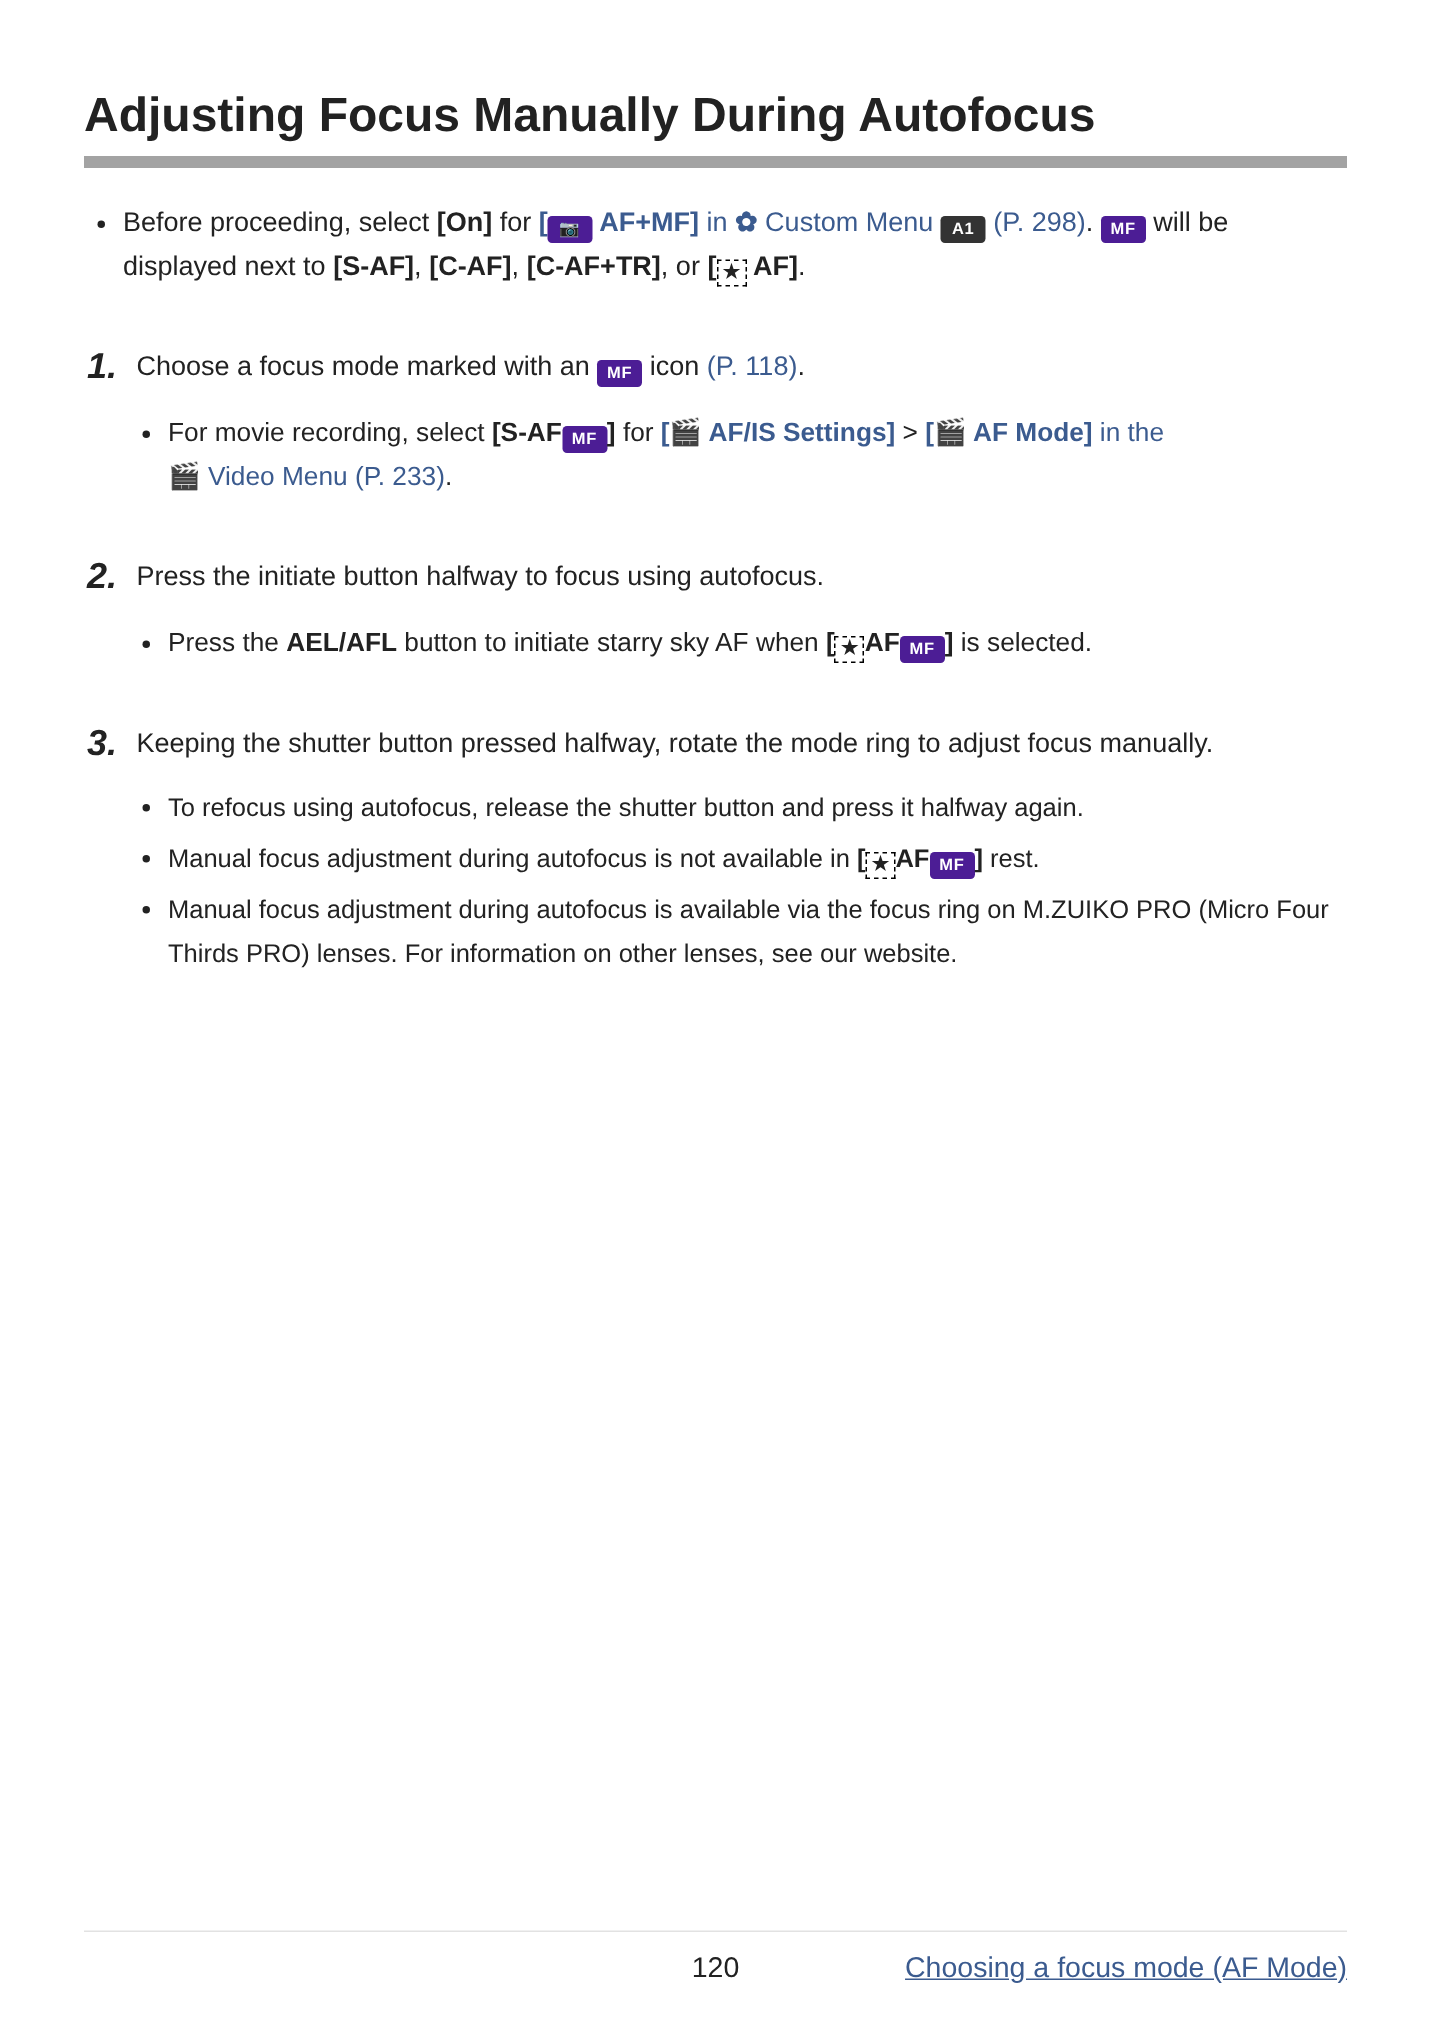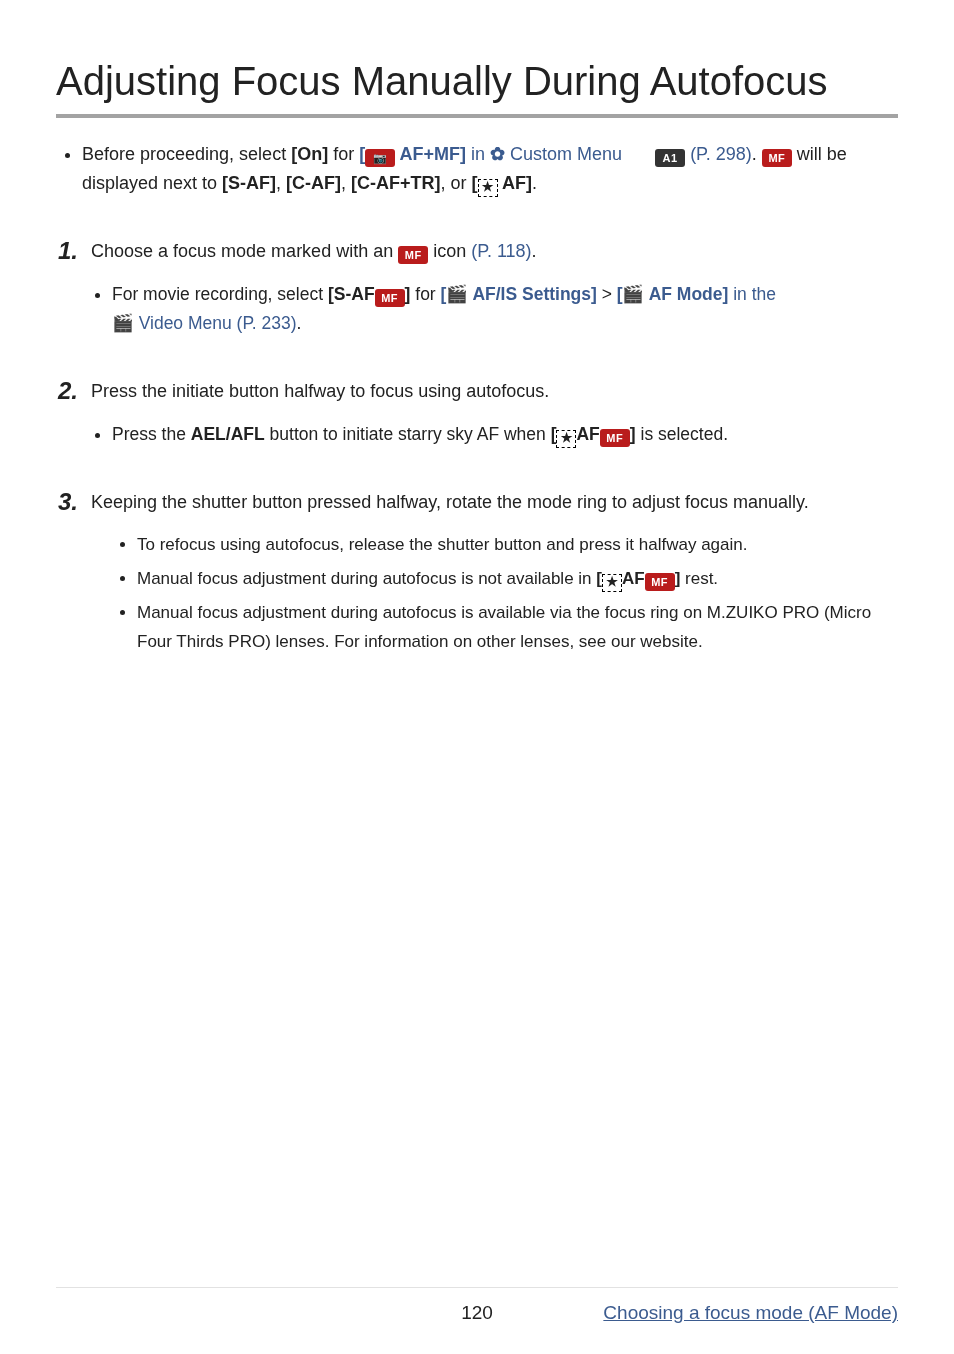--- a/index.html
+++ b/index.html
@@ -1,42 +1,42 @@
 <!DOCTYPE html>
 <html><head>
 <meta charset="utf-8">
 <style>
   :root { --blue:#3b5b8f; --heading:#222; --body:#222; }
   html,body { margin:0; padding:0; background:#fff; }
   .page { width:954px; min-height:1354px; padding:56px 56px 0 56px; box-sizing:border-box;
           font-family:"Segoe UI", Arial, sans-serif; color:var(--body); position:relative; }
-  h1 { margin:0 0 22px 0; font-size:40px; font-weight:400; line-height:1.25;
-       border-bottom:4px solid #a3a3a3; padding-bottom:8px; }
+  h1 { margin:0 0 22px 0; font-size:32px; font-weight:700; line-height:1.25;
+       border-bottom:8px solid #a3a3a3; padding-bottom:8px; }
   ul.lead { list-style:disc; margin:0 0 34px 0; padding-left:26px; }
   ul.lead > li { font-size:18px; line-height:1.6; }
   .steps > li { font-size:18px; line-height:1.6; margin-bottom:34px; list-style:none; }
   .steps { margin:0; padding:0; }
   .num { font-style:italic; font-weight:700; font-size:24px; display:inline-block;
          width:28px; margin-left:2px; vertical-align:-2px; }
   .num::after { content:"."; }
   .steptext { display:inline; }
   .sub { list-style:disc; margin:10px 0 0 0; padding-left:56px; }
   .sub > li { font-size:17.5px; line-height:1.65; margin-bottom:6px; }
-  .sub.subsmall > li { font-size:17px;margin-left:25px; }
+  .sub.subsmall > li { font-size:17px; }
   a.lnk { color:var(--blue); text-decoration:none; }
   .blue { color:var(--blue); }
   .b { font-weight:700; }
   
   .pill { display:inline-flex; align-items:center; justify-content:center;
           height:18px; min-width:24px; padding:0 3px; border-radius:3px;
-          background:#b91c1c; color:#fff; font-size:11px; font-weight:700;
+          background:#4c1d95; color:#fff; font-size:11px; font-weight:700;
           vertical-align:-2px; line-height:18px; letter-spacing:0.5px;
           font-family:Arial, sans-serif; }
   .pill.cam::before { content:"📷"; font-size:11px; }
-  .pill.a1 { background:#333;margin-left:28px; }
+  .pill.a1 { background:#333; }
   .gear { font-weight:700; }
   .starry { display:inline-flex; align-items:center; justify-content:center;
             width:20px; height:18px; border:1.4px dashed #000; box-sizing:border-box;
             vertical-align:-3px; font-size:13px; line-height:14px; }
   .starry::before { content:"★"; transform:translateY(-1px); }
   .video { font-weight:700; }
   .footer { position:absolute; bottom:30px; left:56px; right:56px;
             border-top:1px solid #e2e2e2; padding-top:14px;
             display:flex; justify-content:space-between; font-size:19px; }
   .footer .pn { position:absolute; left:50%; transform:translateX(-50%); }

